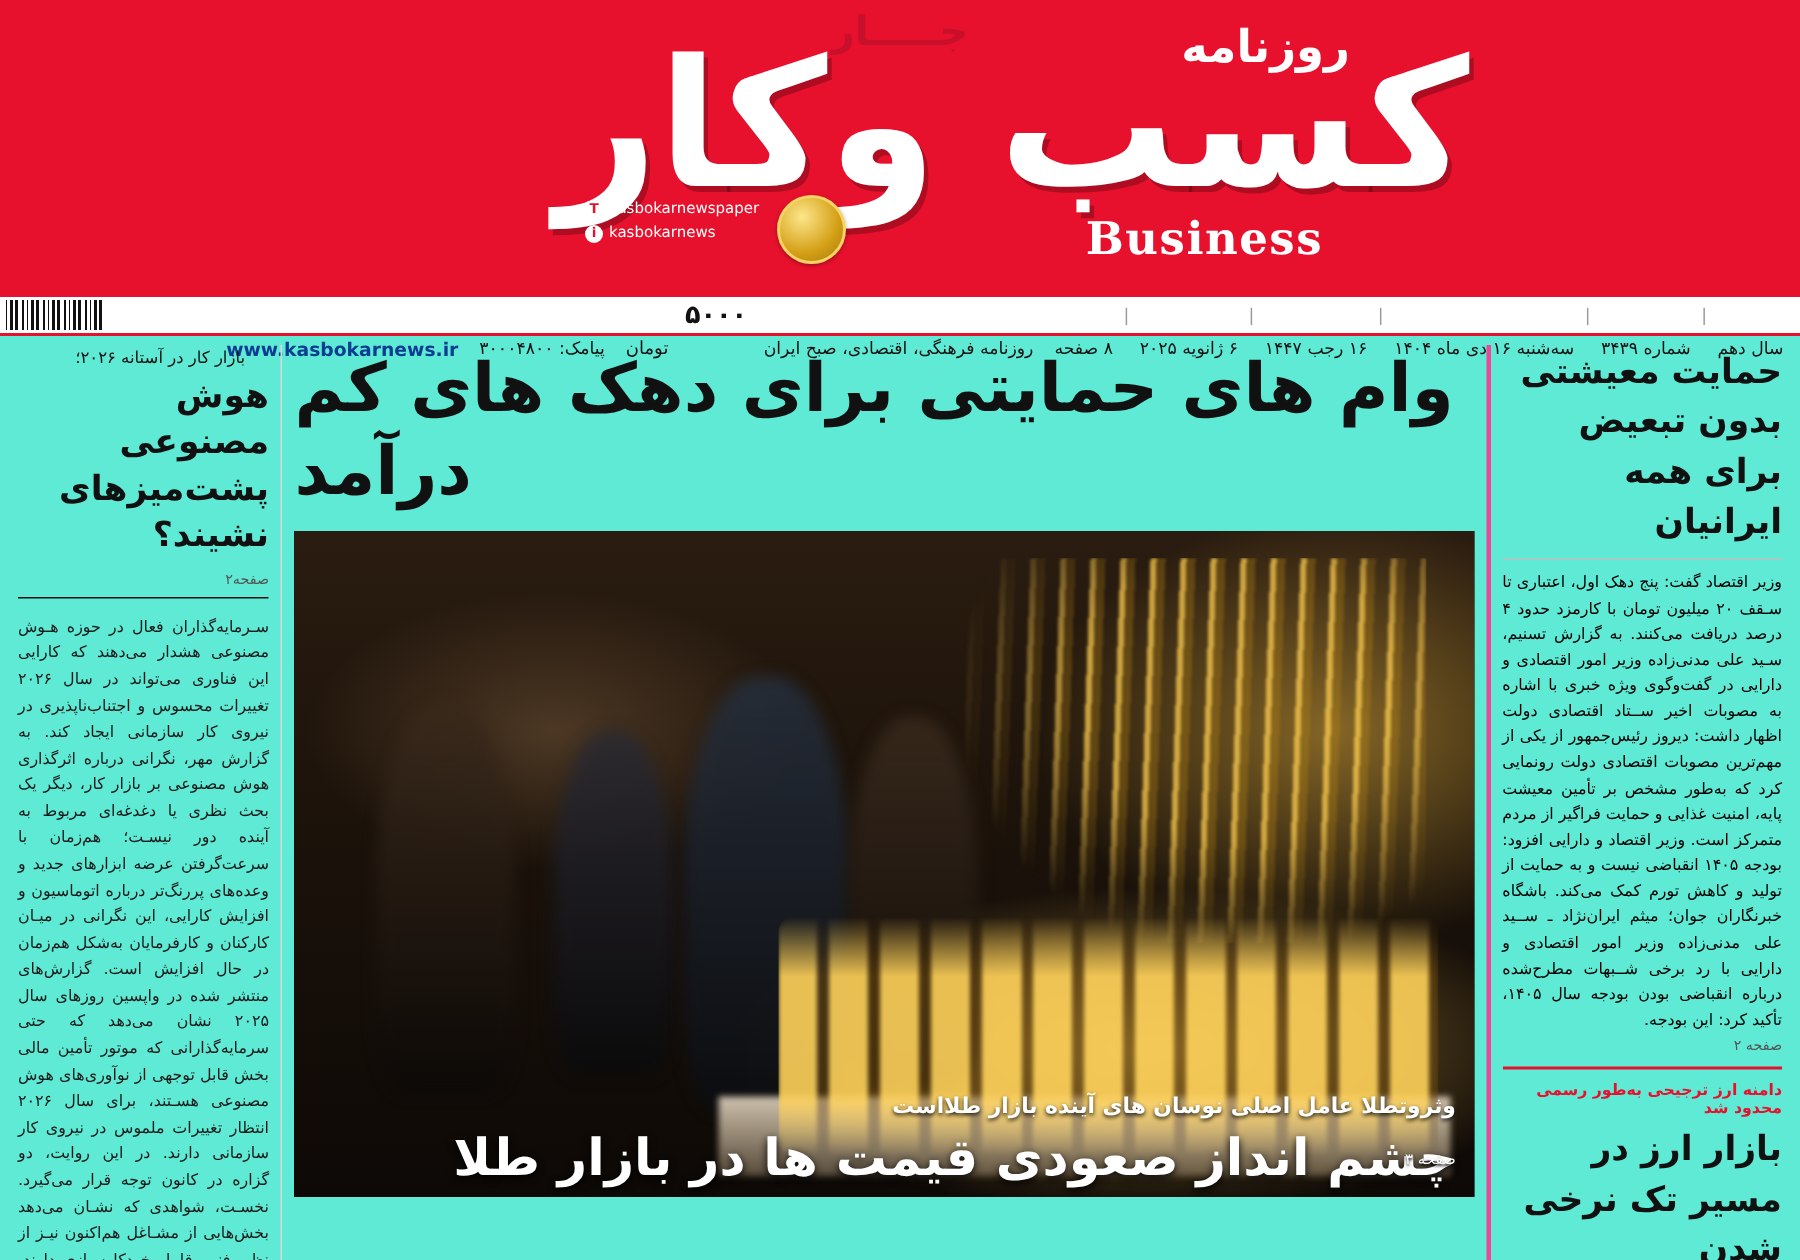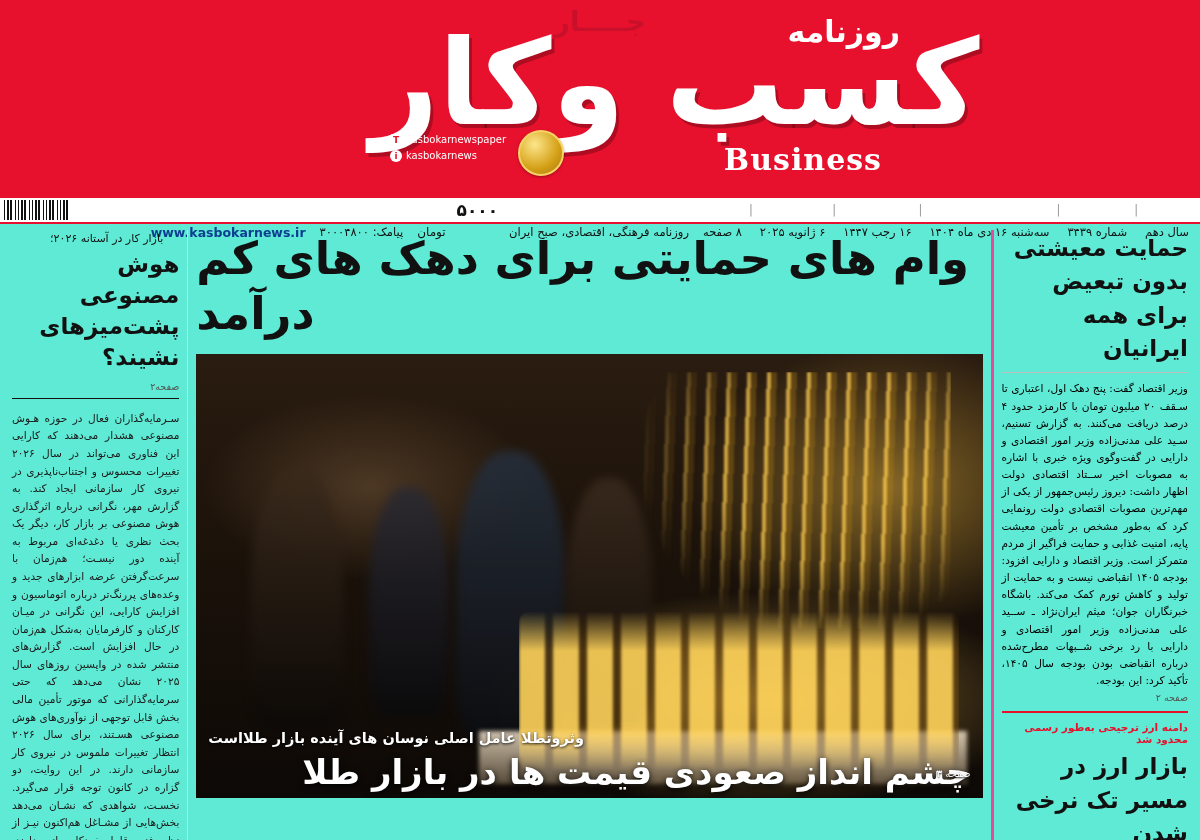--- a/index.html
+++ b/index.html
@@ -245,21 +245,21 @@
     bottom: 3%;
     width: 62%;
     height: 12%;
     background: linear-gradient(180deg, rgba(240,225,200,.85), rgba(160,140,110,.5));
     filter: blur(2px);
   }
   .photo-caption {
     position: absolute;
     right: 0; left: 0; bottom: 52px;
     padding: 0 12px;
-    text-align: left;
+    text-align: right;
     color: #ffffff;
     font-size: 14.5px;
     font-weight: bold;
     text-shadow: 0 1px 3px rgba(0,0,0,.9);
   }
   .photo-headline {
     position: absolute;
     right: 0; left: 0; bottom: 6px;
     padding: 0 12px;
     color: #ffffff;

